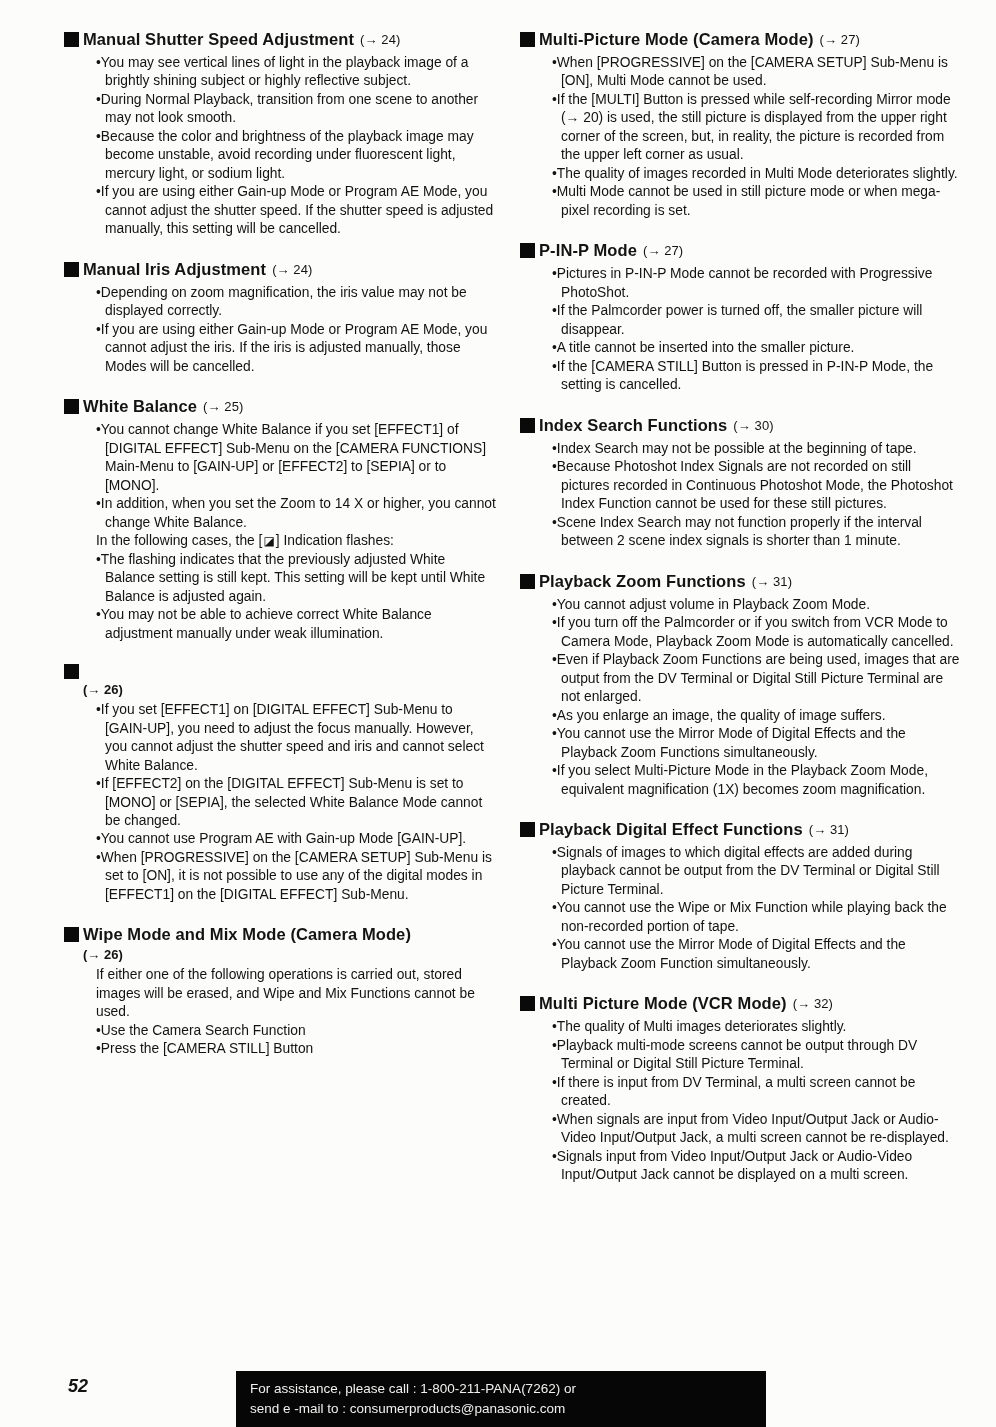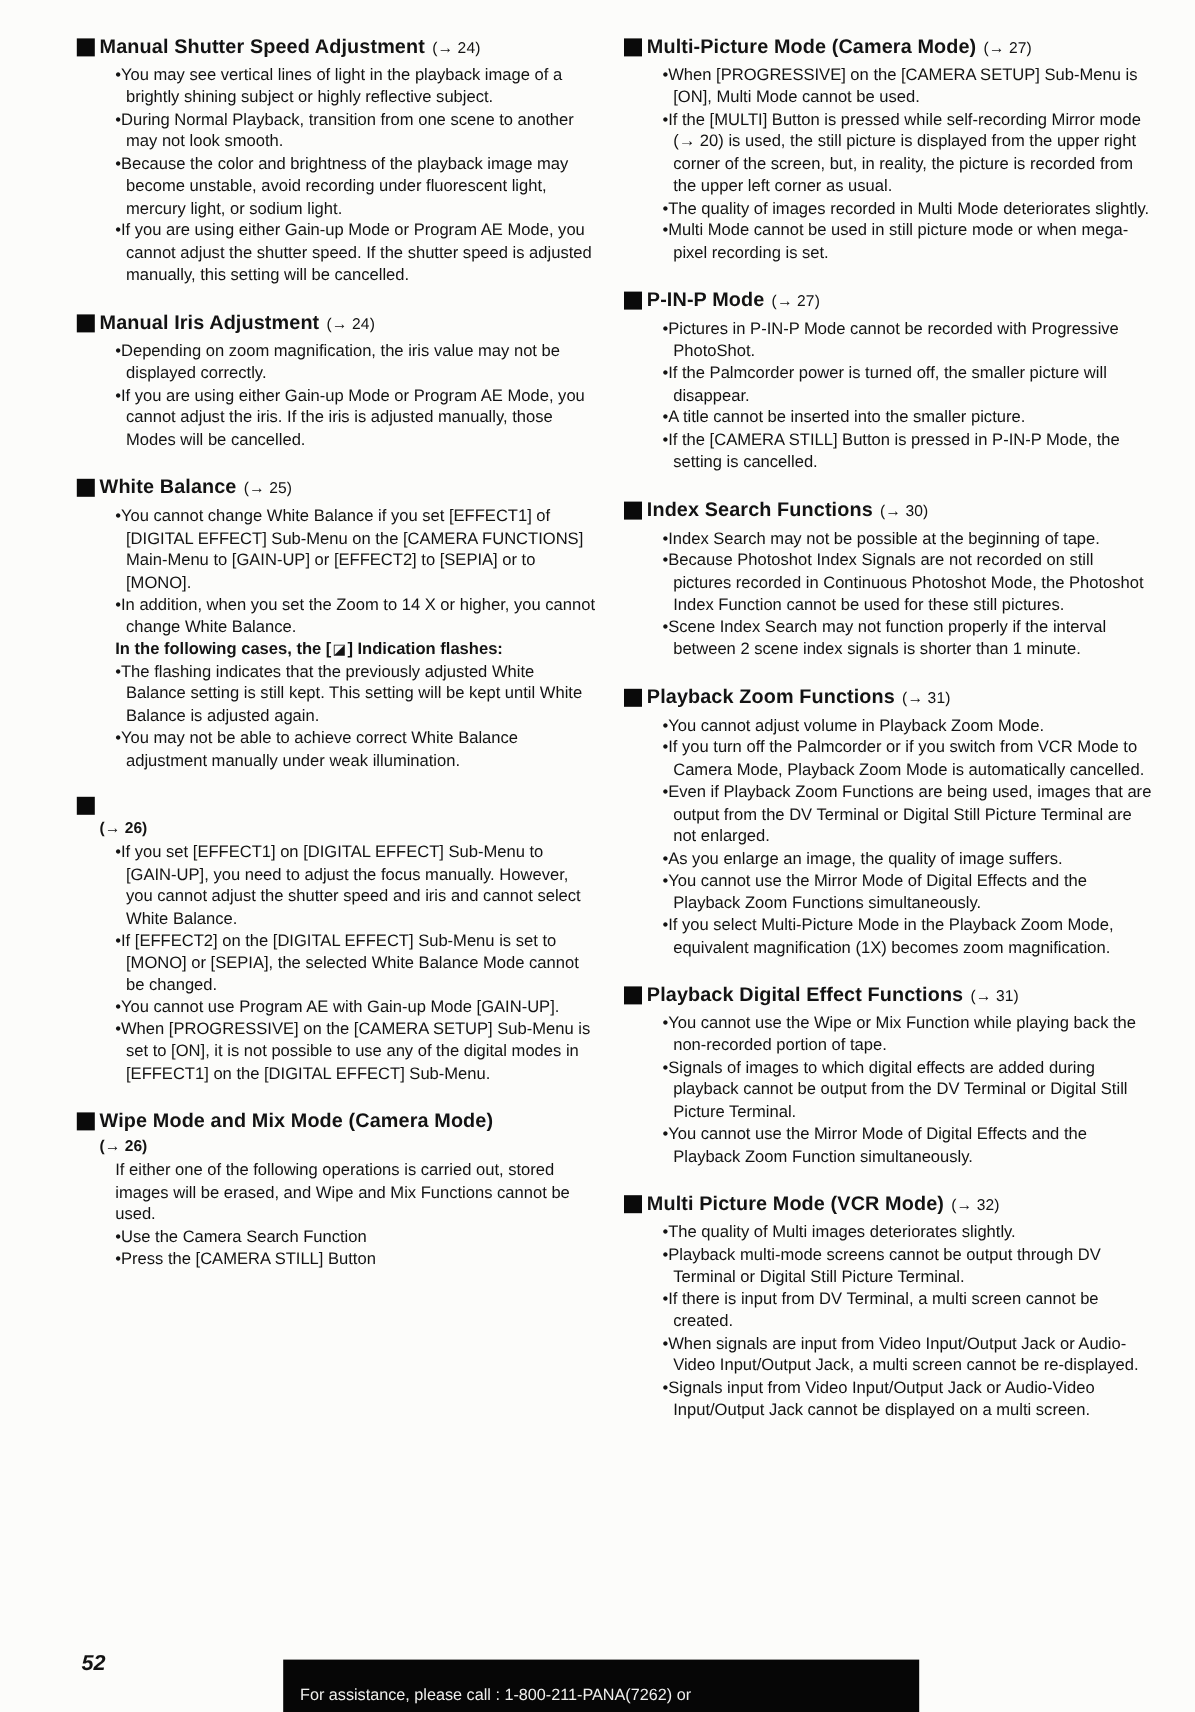--- a/index.html
+++ b/index.html
@@ -30,38 +30,38 @@
     width: 15px; height: 15px;
     background: #0a0a0a;
     display: inline-block;
     margin-right: 4px;
     flex: 0 0 auto;
   }
   .title-ref { font-size: 13px; font-weight: normal; margin-left: 6px; white-space: nowrap; }
   .ref-line  { font-size: 13px; font-weight: bold; margin: -2px 0 4px 19px; }
   .item { font-size: 13.8px; line-height: 1.34; margin-left: 32px; }
   .bullet { padding-left: 9px; text-indent: -9px; }
-  .bold-line { font-weight: bold; }
+  .bold-line { font-weight: normal; }
   .wb-icon { font-size: 12px; padding: 0 1px; }
   .page-number {
     position: absolute;
     left: 68px; bottom: 30px;
     font-size: 18px;
     font-weight: bold;
     font-style: italic;
   }
   .footer-bar {
     position: absolute;
     left: 236px; bottom: 0;
-    width: 530px; height: 44px;
+    width: 530px; height: 56px;
     background: #060606;
     color: #f0f0ee;
     font-size: 13.5px;
     line-height: 1.5;
-    padding: 20px 0 0 14px;
+    padding: 8px 0 0 14px;
     box-sizing: border-box;
   }
 </style>
 </head>
 <body>
 
 <div class="page">
   <div class="columns" id="columns">
       <div class="column left">
         <div class="section">
@@ -162,22 +162,22 @@
           <div class="item bullet">•As you enlarge an image, the quality of image suffers.</div>
           <div class="item bullet">•You cannot use the Mirror Mode of Digital Effects and the Playback Zoom Functions simultaneously.</div>
           <div class="item bullet">•If you select Multi-Picture Mode in the Playback Zoom Mode, equivalent magnification (1X) becomes zoom magnification.</div>
         </div>
         <div class="section">
           <div class="section-title">
             <span class="marker"></span>
             <span>Playback Digital Effect Functions</span>
             <span class="title-ref">(→ 31)</span>
           </div>
+          <div class="item bullet">•Signals of images to which digital effects are added during playback cannot be output from the DV Terminal or Digital Still Picture Terminal.</div>
           <div class="item bullet">•You cannot use the Wipe or Mix Function while playing back the non-recorded portion of tape.</div>
-          <div class="item bullet">•Signals of images to which digital effects are added during playback cannot be output from the DV Terminal or Digital Still Picture Terminal.</div>
           <div class="item bullet">•You cannot use the Mirror Mode of Digital Effects and the Playback Zoom Function simultaneously.</div>
         </div>
         <div class="section">
           <div class="section-title">
             <span class="marker"></span>
             <span>Multi Picture Mode (VCR Mode)</span>
             <span class="title-ref">(→ 32)</span>
           </div>
           <div class="item bullet">•The quality of Multi images deteriorates slightly.</div>
           <div class="item bullet">•Playback multi-mode screens cannot be output through DV Terminal or Digital Still Picture Terminal.</div>

